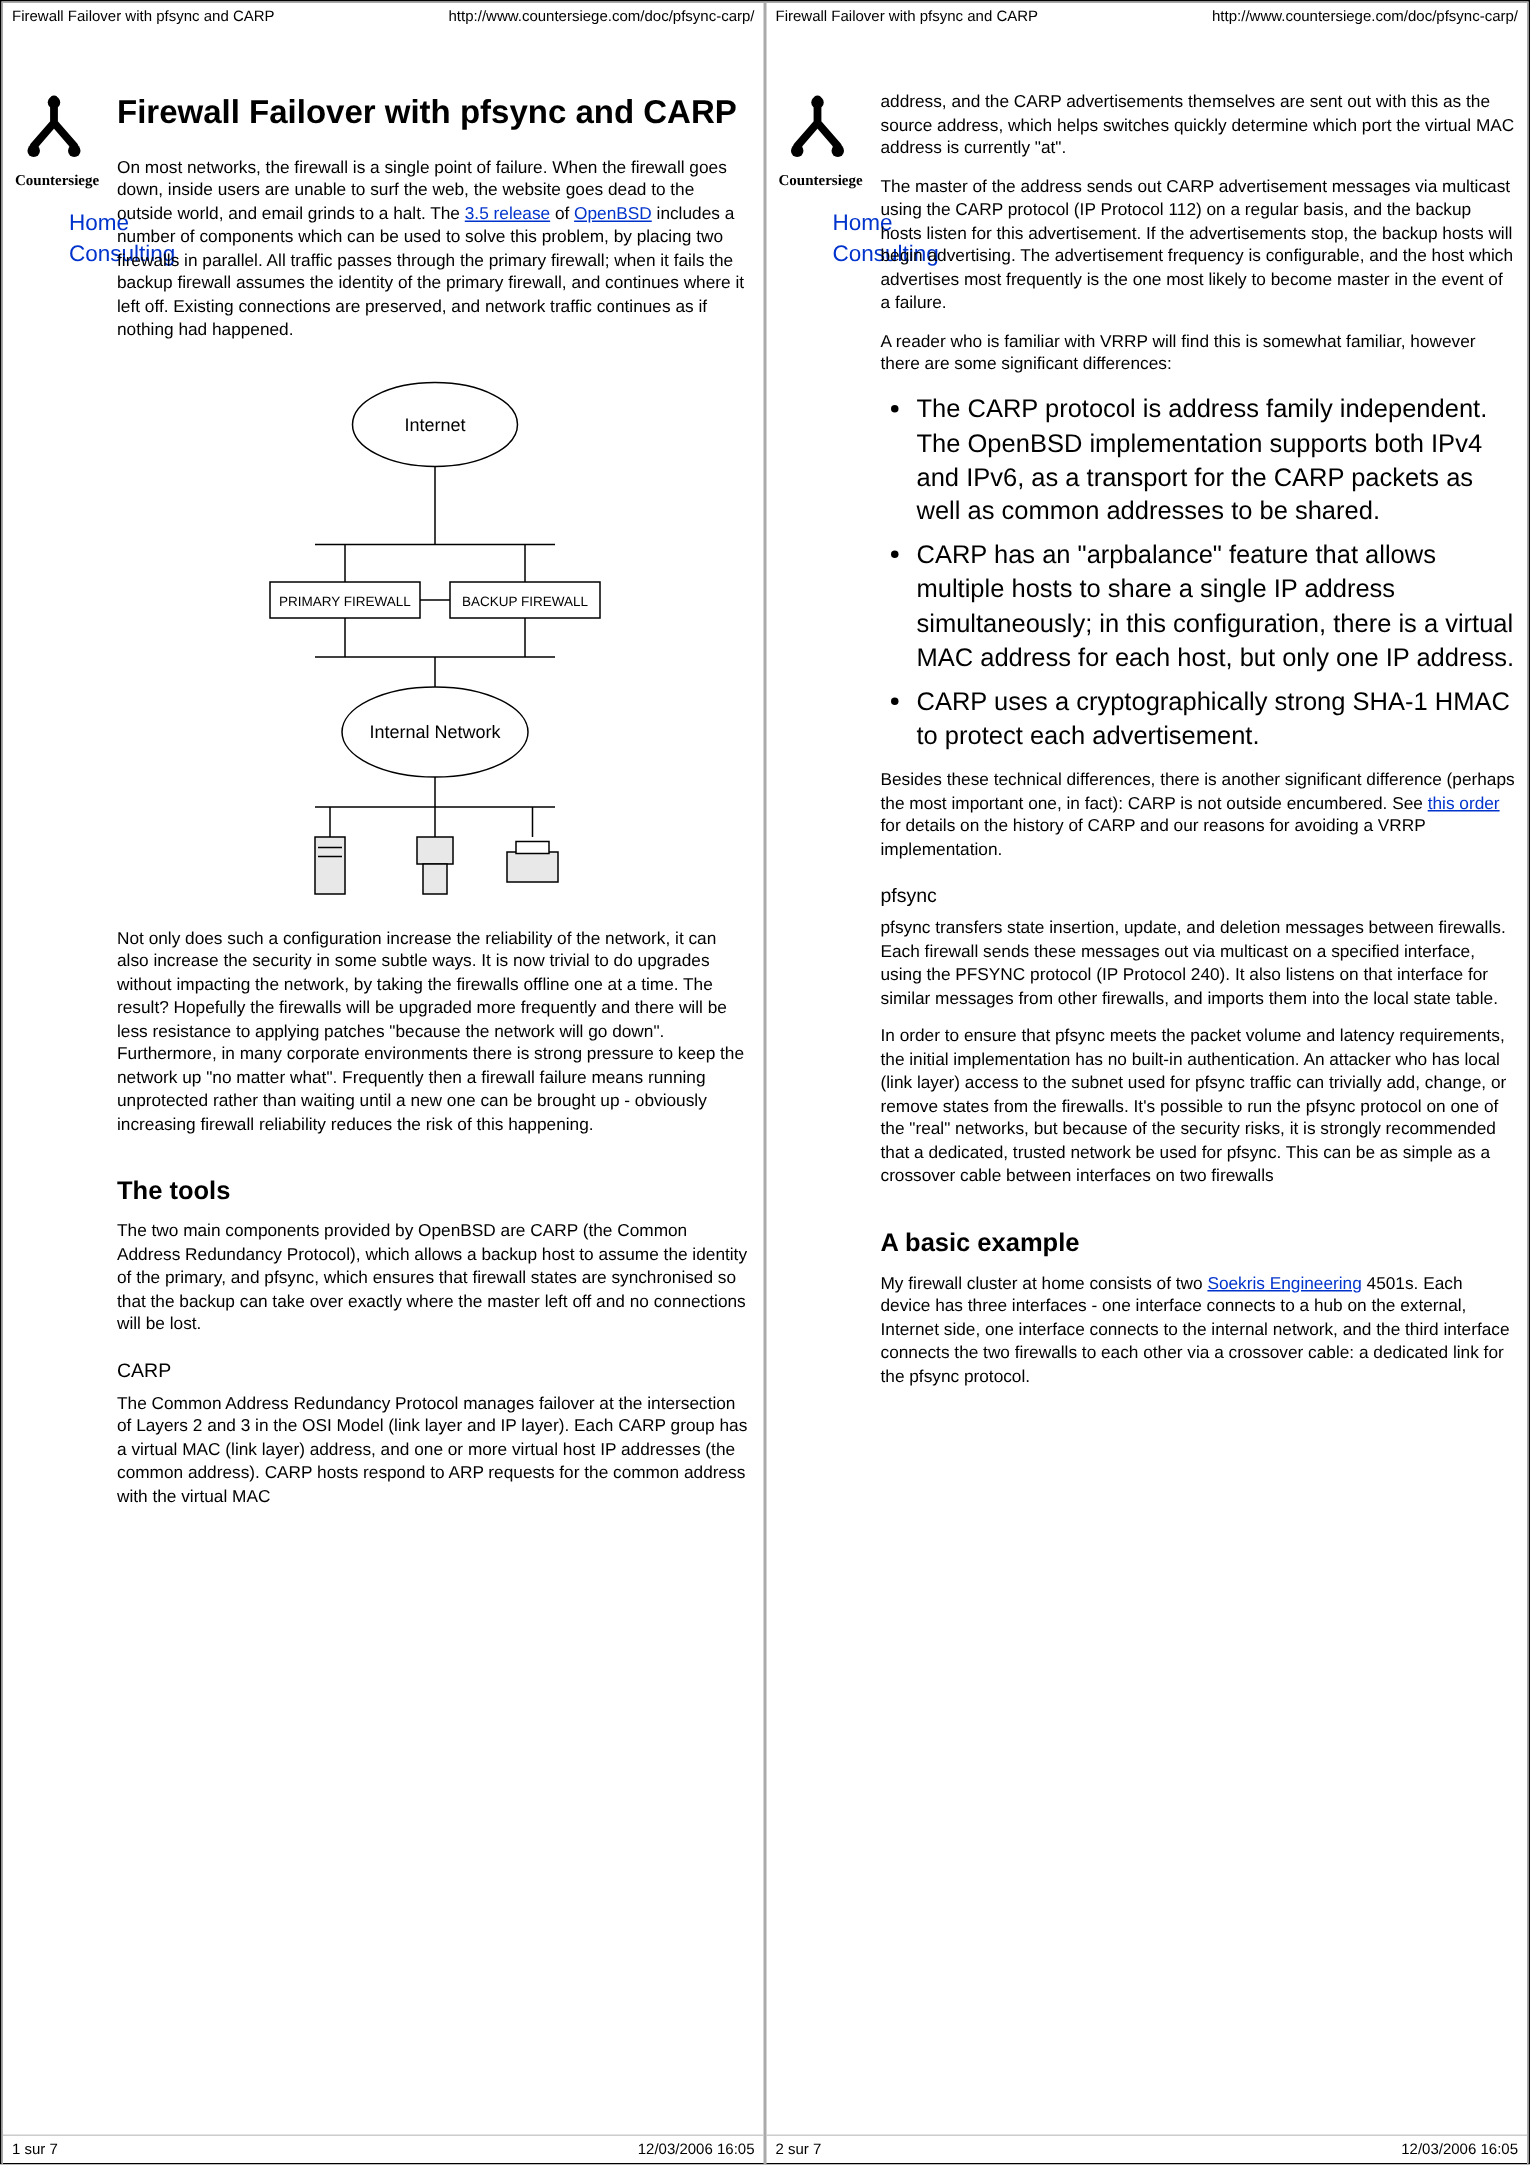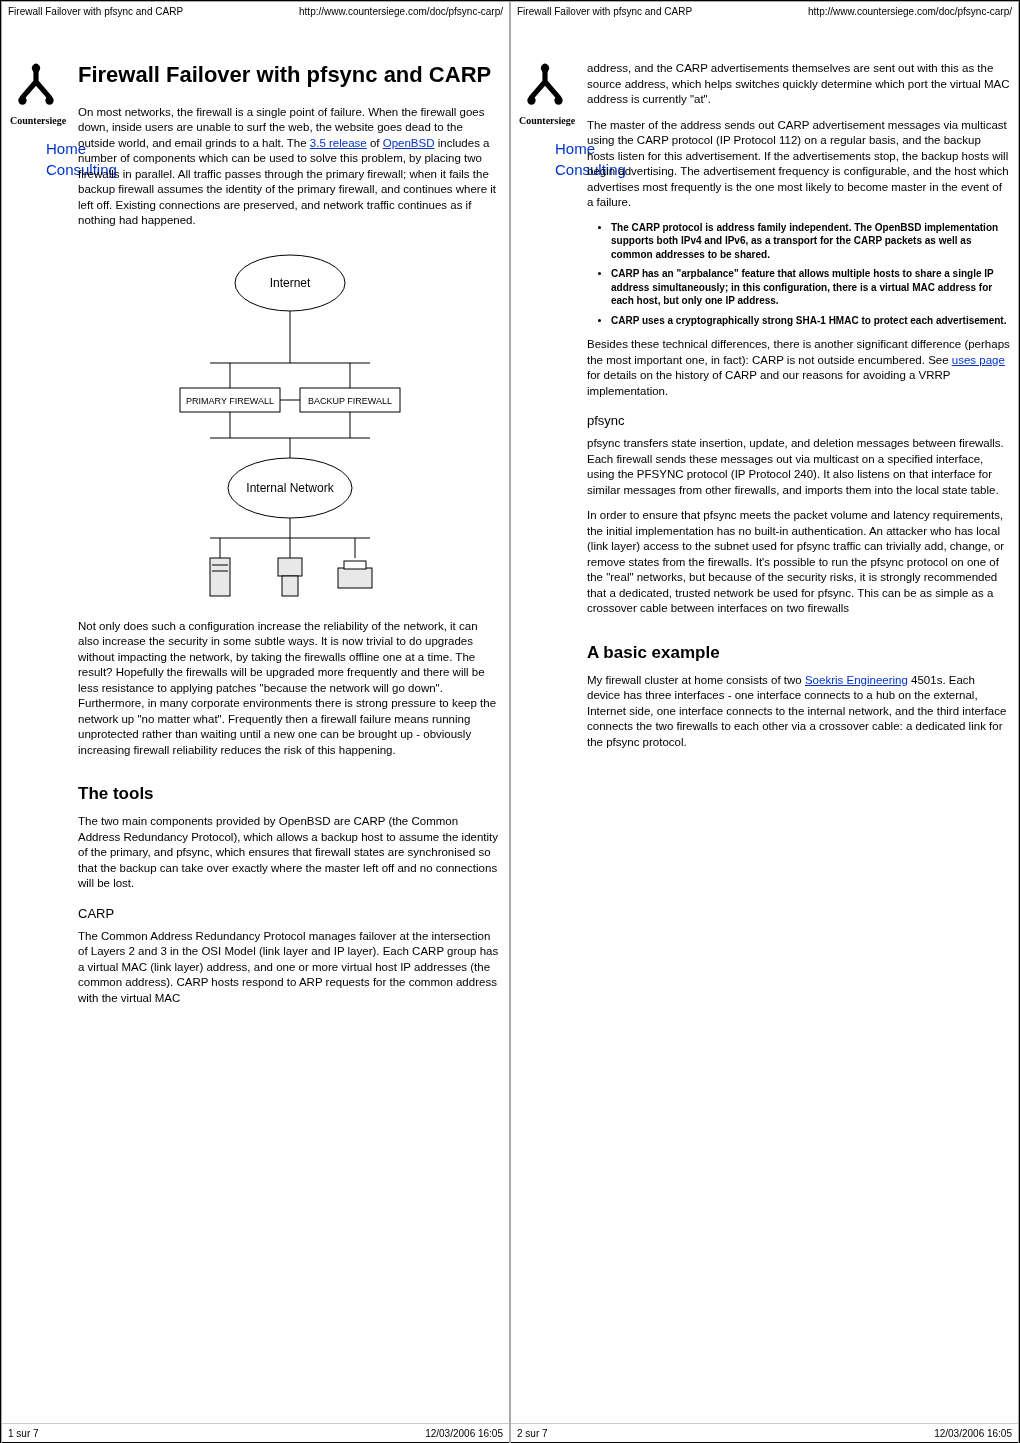--- a/index.html
+++ b/index.html
@@ -98,24 +98,23 @@
   p.para {
     font-size: 11.5px;
     line-height: 1.35;
     margin: 0 0 10px 0;
   }
   ul.bullets {
     margin: 0 0 10px 0;
     padding-left: 24px;
   }
   ul.bullets li {
-    font-size: 10px;
+    font-size: 17px;
     line-height: 1.35;
     margin-bottom: 6px;
-    font-weight: bold;
   }
   a.inline {
     color: #0033cc;
     text-decoration: underline;
   }
   .diagram {
     margin: 14px auto 16px auto;
     display: block;
   }
   .diagram svg { display: block; margin: 0 auto; }
@@ -236,29 +235,30 @@
           </svg>
         </div>
         <div class="logo-text">Countersiege</div>
         <a class="navlink">Home</a>
         <a class="navlink">Consulting</a>
       </div>
 
       <div class="content">
         <p class="para">address, and the CARP advertisements themselves are sent out with this as the source address, which helps switches quickly determine which port the virtual MAC address is currently "at".</p>
         <p class="para">The master of the address sends out CARP advertisement messages via multicast using the CARP protocol (IP Protocol 112) on a regular basis, and the backup hosts listen for this advertisement. If the advertisements stop, the backup hosts will begin advertising. The advertisement frequency is configurable, and the host which advertises most frequently is the one most likely to become master in the event of a failure.</p>
+        <p class="para">A reader who is familiar with VRRP will find this is somewhat familiar, however there are some significant differences:</p>
 
         <ul class="bullets">
           <li>The CARP protocol is address family independent. The OpenBSD implementation supports both IPv4 and IPv6, as a transport for the CARP packets as well as common addresses to be shared.</li>
           <li>CARP has an "arpbalance" feature that allows multiple hosts to share a single IP address simultaneously; in this configuration, there is a virtual MAC address for each host, but only one IP address.</li>
           <li>CARP uses a cryptographically strong SHA-1 HMAC to protect each advertisement.</li>
         </ul>
 
         <p class="para">
-          <span>Besides these technical differences, there is another significant difference (perhaps the most important one, in fact): CARP is not outside encumbered. See </span><a class="inline">uses page</a><span> for details on the history of CARP and our reasons for avoiding a VRRP implementation.</span>
+          <span>Besides these technical differences, there is another significant difference (perhaps the most important one, in fact): CARP is not outside encumbered. See </span><a class="inline">this order</a><span> for details on the history of CARP and our reasons for avoiding a VRRP implementation.</span>
         </p>
 
         <h3 class="sub">pfsync</h3>
         <p class="para">pfsync transfers state insertion, update, and deletion messages between firewalls. Each firewall sends these messages out via multicast on a specified interface, using the PFSYNC protocol (IP Protocol 240). It also listens on that interface for similar messages from other firewalls, and imports them into the local state table.</p>
         <p class="para">
           <span>In order to ensure that pfsync meets the packet volume and latency requirements, the initial implementation has no built-in authentication. An attacker who has local (link layer) access to the subnet used for pfsync traffic can trivially add, change, or remove states from the firewalls. It's possible to run the pfsync protocol on one of the "real" networks, but because of the security risks, it is </span><strong>strongly</strong><span> recommended that a dedicated, trusted network be used for pfsync. This can be as simple as a crossover cable between interfaces on two firewalls</span>
         </p>
 
         <h2 class="tools">A basic example</h2>
         <p class="para">

